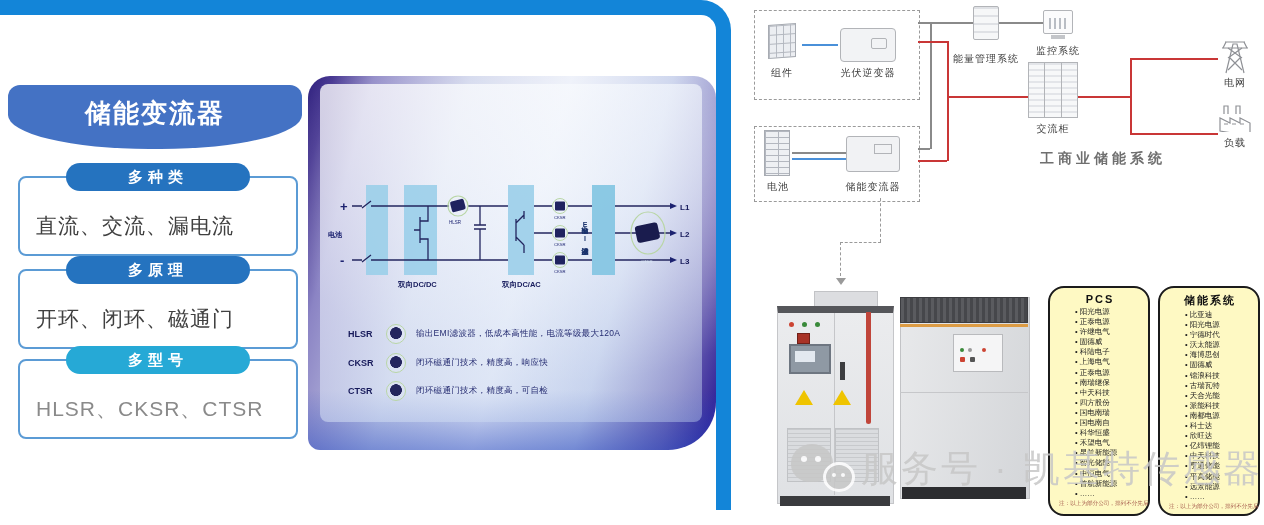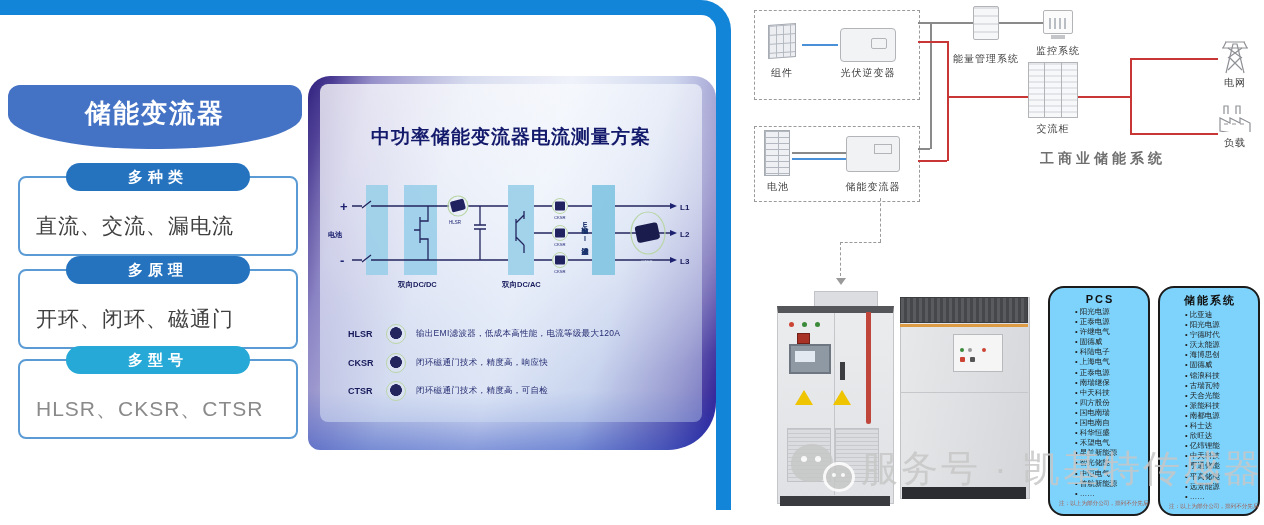--- a/index.html
+++ b/index.html
@@ -103,21 +103,21 @@
   .cabB{left:160px;top:297px;width:128px;height:200px;background:linear-gradient(100deg,#e8e9eb,#d4d6d9);
         border:1px solid #c2c3c6;}
   .cabB-top{left:160px;top:297px;width:128px;height:26px;background:
         repeating-linear-gradient(90deg,#5a5b5f 0 3px,#46474b 3px 6px);border:1px solid #3c3d41;box-sizing:border-box;}
   .cabB-orange{left:160px;top:324px;width:128px;height:3px;background:#dd9c44;}
   .cabB-panel{left:213px;top:334px;width:48px;height:36px;background:#f5f5f6;border:1px solid #b9babd;}
   .cabB-seam{left:160px;top:392px;width:128px;height:1px;background:#c6c7ca;}
   .cabB-base{left:162px;top:487px;width:124px;height:12px;background:#2c2d30;}
 
   
-  .vbox{position:absolute;width:102px;height:230px;background:#7dd3fc;border:2px solid #1b1b1b;
+  .vbox{position:absolute;width:102px;height:230px;background:#fef9c3;border:2px solid #1b1b1b;
         border-radius:16px;box-sizing:border-box;padding:5px 7px 3px 9px;}
   .vbox-title{text-align:center;font-size:11px;font-weight:bold;color:#111;letter-spacing:2px;}
   .vbox ul{margin:2px 0 0 16px;padding:0;list-style:none;}
   .vbox li{font-size:7.5px;line-height:10.1px;color:#222;white-space:nowrap;}
   .vbox li::before{content:"• ";}
   .vbox-note{font-size:5.6px;color:#a4584a;margin-top:1px;white-space:nowrap;}
 
   
   .wm{left:791px;top:444px;display:flex;align-items:center;gap:12px;z-index:50;opacity:.85;}
   .wm-icon{position:relative;width:58px;height:50px;}
@@ -156,21 +156,20 @@
 
 <div class="abs pill cyan" style="left:66px;top:346px;">
   <span>多型号</span>
 </div>
 <div class="abs catbox" style="left:18px;top:359px;">
   <span class="cattext gray">HLSR、CKSR、CTSR</span>
 </div>
 
 <div class="abs photo">
   <div class="abs slide">
-    <div class="abs slide-title">中功率储能变流器电流测量方案</div>
 
     <svg class="abs" style="left:8px;top:99px;" width="366" height="106" viewBox="0 0 366 106">
 
       <rect x="38" y="2" width="22" height="90" fill="#9ccfe9" opacity="0.92"></rect>
       <rect x="76" y="2" width="33" height="90" fill="#9ccfe9" opacity="0.92"></rect>
       <rect x="180" y="2" width="26" height="90" fill="#9ccfe9" opacity="0.92"></rect>
       <rect x="264" y="2" width="23" height="90" fill="#86c6e3" opacity="0.95"></rect>
 
       <g stroke="#23265f" stroke-width="1.3" fill="none">
 

